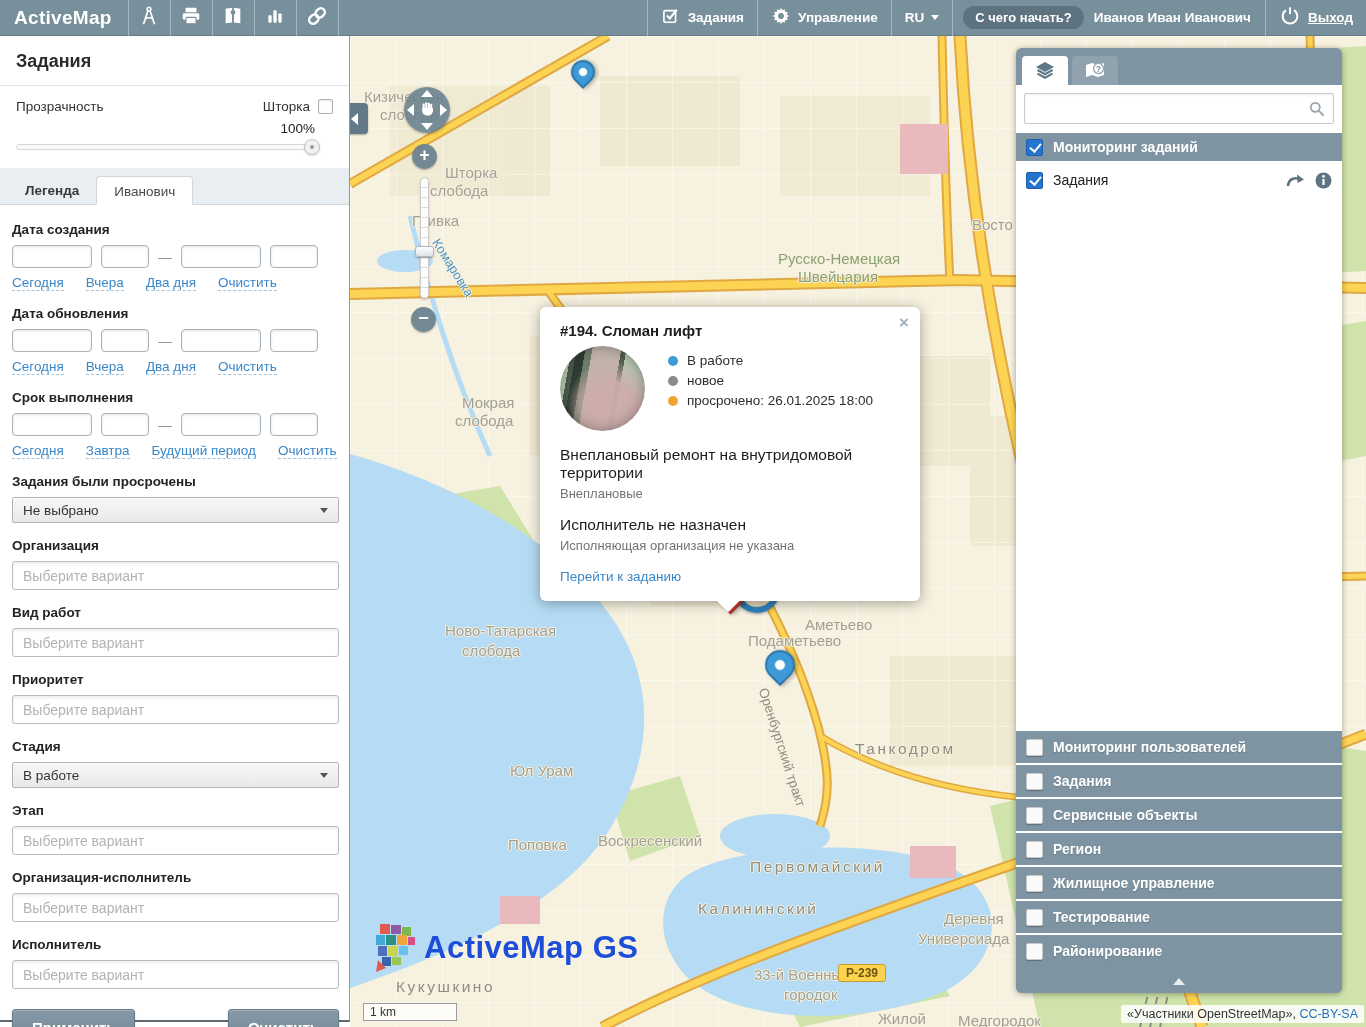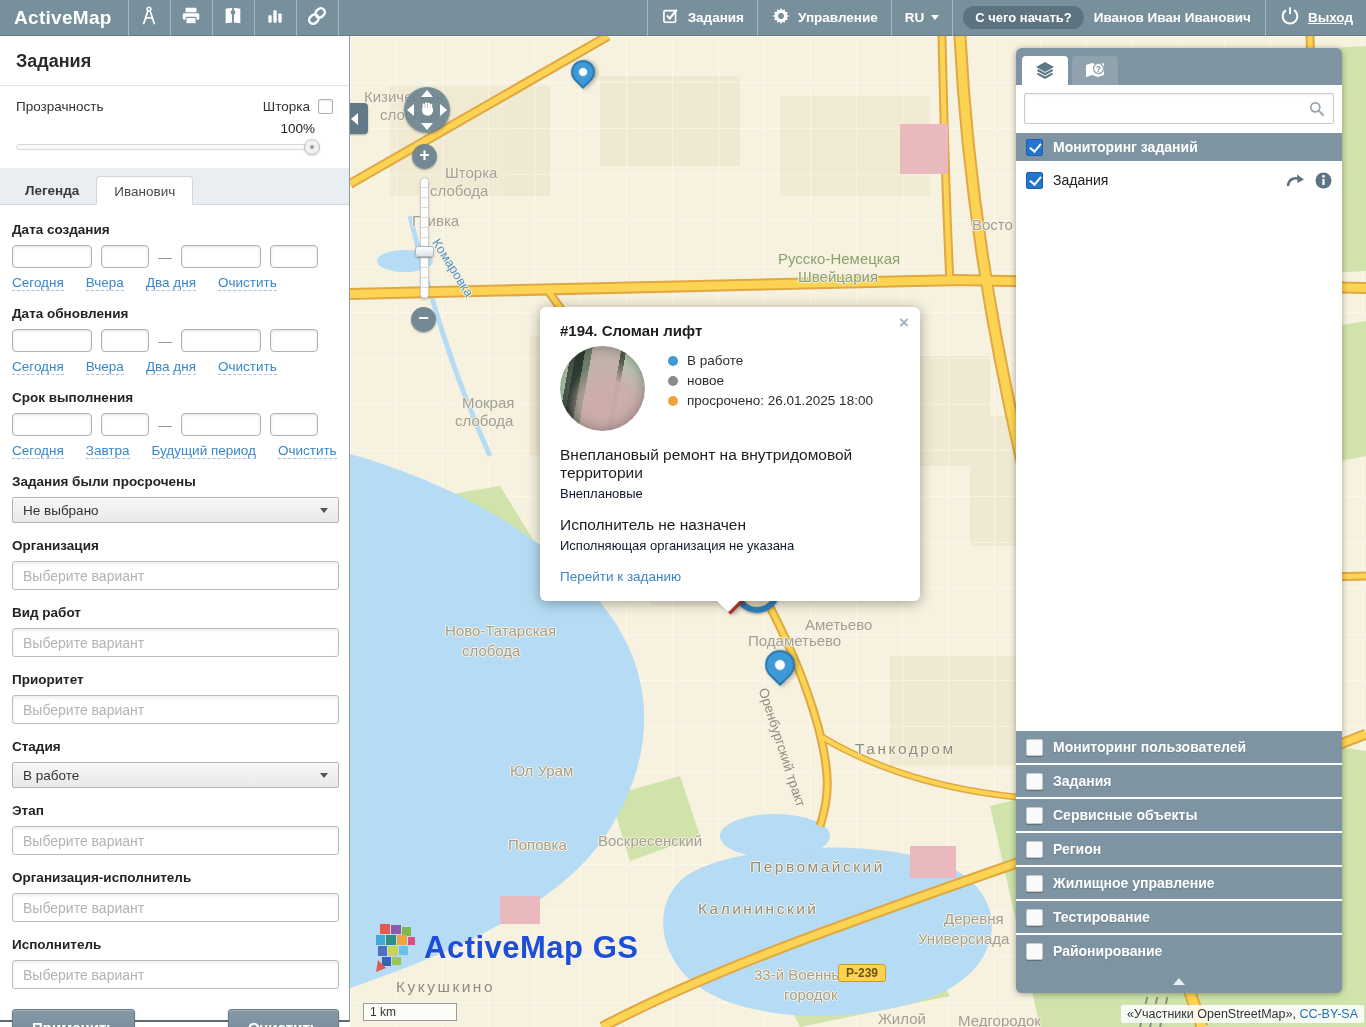--- a/index.html
+++ b/index.html
@@ -122,21 +122,21 @@
   .pp-photo { width:85px; height:85px; border-radius:50%; flex:none;
     background:
       radial-gradient(circle at 62% 72%, rgba(205,173,172,.95) 0 30%, rgba(205,173,172,0) 58%),
       linear-gradient(100deg, #b9cdb4 0 12%, #4c5c50 12% 17%, #2e3d33 17% 26%, #6f7d6b 26% 33%,
                       #c2b3ad 33% 62%, #55604f 62% 67%, #b7c9b2 67% 100%);
     box-shadow:inset 0 0 14px rgba(0,0,0,.35); }
   .pp-status { margin-left:23px; padding-top:7px; }
   .st-row { display:flex; align-items:center; margin-bottom:5px; font-size:13.5px; color:#2d2d2d; }
   .st-dot { width:10px; height:10px; border-radius:50%; margin-right:9px; flex:none; }
   .pp-h { font-size:15.5px; color:#1d1d1d; margin-top:15px; }
-  .pp-sub { font-size:13px; color:#0f172a; margin-top:4px; }
+  .pp-sub { font-size:13px; color:#737373; margin-top:4px; }
   .pp-link { display:inline-block; margin-top:16px; font-size:13.5px; color:#3a87c8; text-decoration:none; cursor:pointer; }
   .pp-tail { position:absolute; left:180px; bottom:-8px; width:16px; height:16px; background:#fff; transform:rotate(45deg); }
 
   
   .gs-logo { position:absolute; left:20px; top:886px; display:flex; align-items:center; z-index:8; }
   .gs-text { font-size:31px; font-weight:bold; color:#1d4ed8; margin-left:8px; letter-spacing:.5px;
              text-shadow:0 1px 0 rgba(255,255,255,.6); }
   .scale { position:absolute; left:13px; bottom:6px; width:94px; height:18px; background:rgba(255,255,255,.75);
            border:1px solid #9a9a9a; font-size:12px; color:#333; padding:1px 6px; z-index:8; }
   .attr { position:absolute; right:2px; bottom:4px; background:rgba(255,255,255,.85); font-size:12.5px; color:#333;

